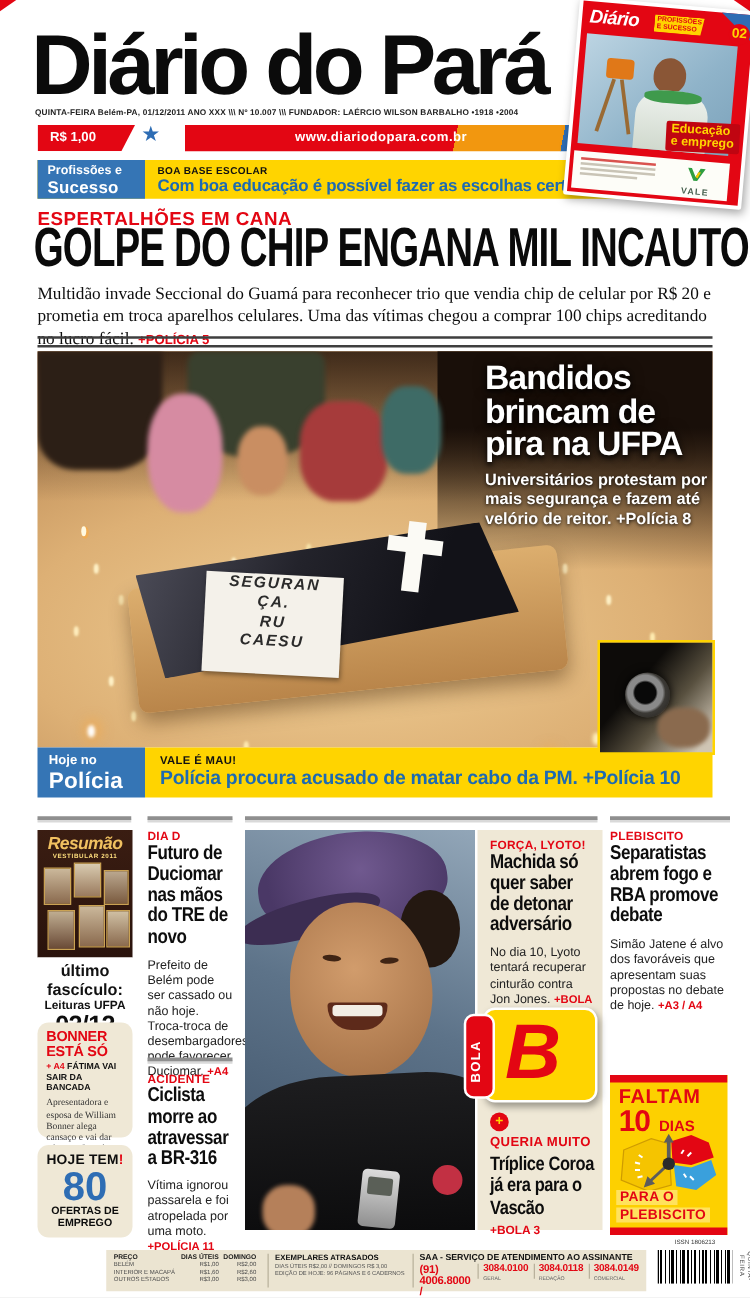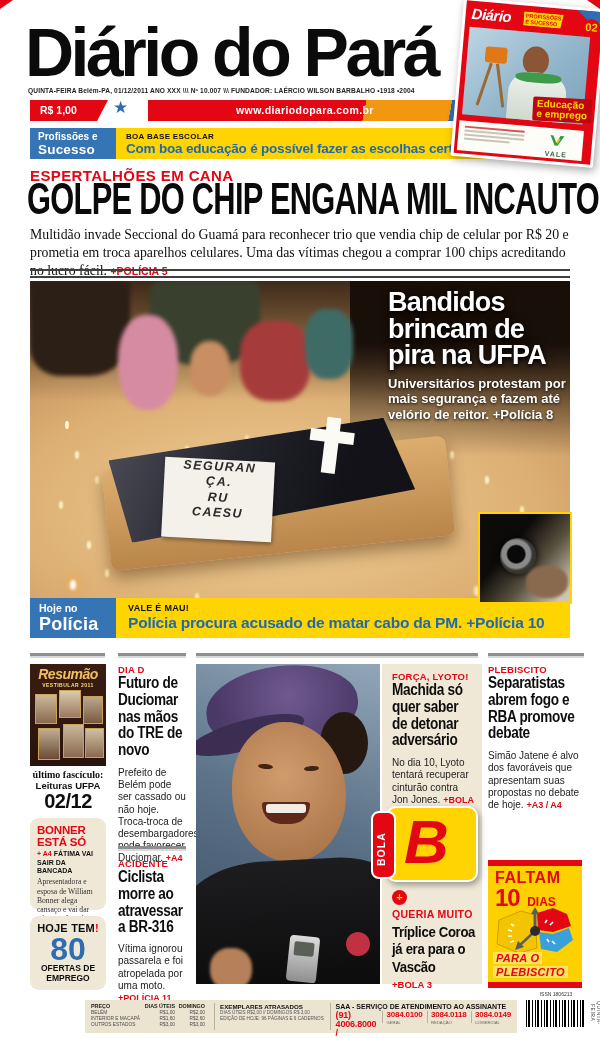--- a/index.html
+++ b/index.html
@@ -122,21 +122,21 @@
 
   
   .srule{height:3px;background:#8f8f8f;box-shadow:0 2px 0 #d9d9d9;}
 
   
   .resumao{left:30px;top:664px;width:76px;height:102px;background:linear-gradient(#3a1d12,#2a130c);overflow:hidden;}
   .rz-title{width:100%;text-align:center;margin-top:2px;font-size:14px;font-weight:900;font-style:italic;color:#f0c060;letter-spacing:-.5px;}
   .rz-sub{width:100%;text-align:center;font-size:5px;font-weight:700;color:#ffdf7e;letter-spacing:.5px;}
   .tile{position:absolute;border:1px solid #caa253;background:linear-gradient(#cbb89b,#8a6a4e);}
   .fascicle{left:30px;top:766px;width:76px;height:46px;background:#fff;text-align:center;}
-  .fa-label{font-size:10px;font-weight:900;color:#111;margin-top:3px;font-family:Liberation Serif, serif;}
+  .fa-label{font-size:13px;font-weight:900;color:#111;margin-top:3px;}
   .fa-name{font-size:9.5px;font-weight:900;color:#111;}
   .fa-date{font-size:20px;font-weight:900;color:#0d0d0d;letter-spacing:-.5px;line-height:1;}
   .cbox{background:#efe8d6;border-radius:9px;box-sizing:border-box;}
   .bonner{left:30px;top:818px;width:76px;height:92px;padding:6px 7px;}
   .bn-head{font-size:11.5px;font-weight:900;color:#e30613;line-height:1.05;letter-spacing:-.2px;}
   .bn-sub{font-size:7px;font-weight:900;color:#111;line-height:1.2;margin-top:2px;}
   .bn-sub .ref{font-size:7px;}
   .bn-text{font-family:"Liberation Serif",serif;font-size:7.6px;color:#333;line-height:1.22;margin-top:2px;}
   .jobs{left:30px;top:916px;width:76px;height:74px;text-align:center;padding-top:6px;}
   .jb-title{font-size:11px;font-weight:900;color:#0d0d0d;letter-spacing:.2px;}
@@ -196,21 +196,21 @@
   .story-pleb{left:488px;top:664px;width:96px;}
   .story-pleb .hl{font-size:16px;width:112px;}
   .countdown{left:488px;top:860px;width:94px;height:128px;background:#fdd000;overflow:hidden;}
   .cd-bar{position:absolute;left:0;width:94px;height:6px;background:#e30613;}
   .cd-l1{position:absolute;left:7px;top:9px;font-size:16px;font-weight:900;color:#e30613;letter-spacing:.5px;}
   .cd-row{position:absolute;left:7px;top:24px;color:#e30613;font-weight:900;}
   .cd-num{font-size:24px;letter-spacing:-1px;}
   .cd-unit{font-size:12px;margin-left:3px;}
   .cd-map{position:absolute;left:3px;top:44px;}
   .cd-chip{position:absolute;left:5px;background:#ffe25e;color:#e30613;font-weight:900;font-size:11px;
-           padding:0 3px;letter-spacing:.3px;font-style:italic;}
+           padding:0 3px;letter-spacing:.3px;}
   
   .issn{left:518px;top:991px;width:76px;text-align:center;}
   .issn-label{font-size:5px;color:#333;}
   .barcode{margin:1px auto 0 auto;width:60px;height:27px;background:
      repeating-linear-gradient(90deg,#000 0 1px,#fff 1px 2px,#000 2px 4px,#fff 4px 6px,#000 6px 7px,#fff 7px 9px);
      border:2px solid #fff;}
   .weekday{position:absolute;left:72px;top:6px;writing-mode:vertical-rl;font-size:5px;color:#444;letter-spacing:.5px;}
 
   
   .footer{left:85px;top:1000px;width:432px;height:33px;background:#ebe4d1;display:flex;box-sizing:border-box;padding:3px 6px;}

